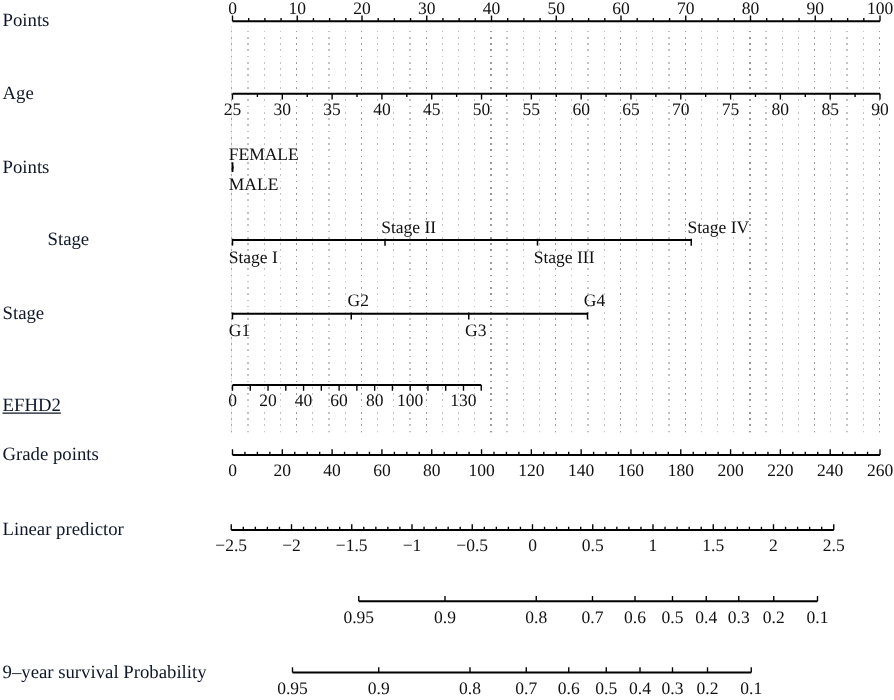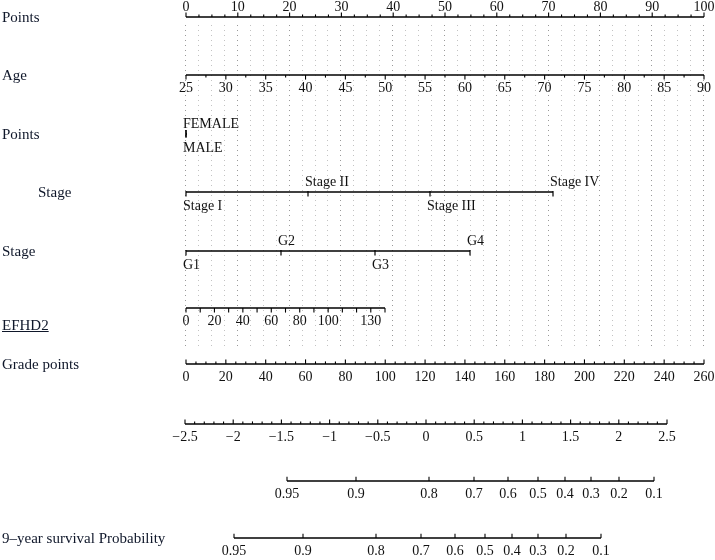--- a/index.html
+++ b/index.html
@@ -37,20 +37,21 @@
 <div class="canvas">
   <div class="grid"></div>
 
   <div class="rowlabel rl0">Points</div>
   <div class="rowlabel rl1">Age</div>
   <div class="rowlabel rl2">Points</div>
   <div class="rowlabel rl3">Stage</div>
   <div class="rowlabel rl4">Stage</div>
   <div class="rowlabel rl5">EFHD2</div>
   <div class="rowlabel rl6">Grade points</div>
+  <div class="rowlabel rl7">Linear predictor</div>
   <div class="rowlabel rl9">9–year survival Probability</div>
 
   <svg class="axes" id="axes" width="715" height="560">
       <line x1="186" y1="17" x2="704" y2="17" stroke="#000000" stroke-width="1.7"></line>
       <line x1="186" y1="17" x2="186" y2="12.4" stroke="#000000" stroke-width="1.1"></line>
       <line x1="198.95" y1="17" x2="198.95" y2="14.4" stroke="#000000" stroke-width="1.1"></line>
       <line x1="211.9" y1="17" x2="211.9" y2="14.4" stroke="#000000" stroke-width="1.1"></line>
       <line x1="224.85" y1="17" x2="224.85" y2="14.4" stroke="#000000" stroke-width="1.1"></line>
       <line x1="237.8" y1="17" x2="237.8" y2="12.4" stroke="#000000" stroke-width="1.1"></line>
       <line x1="250.75" y1="17" x2="250.75" y2="14.4" stroke="#000000" stroke-width="1.1"></line>

